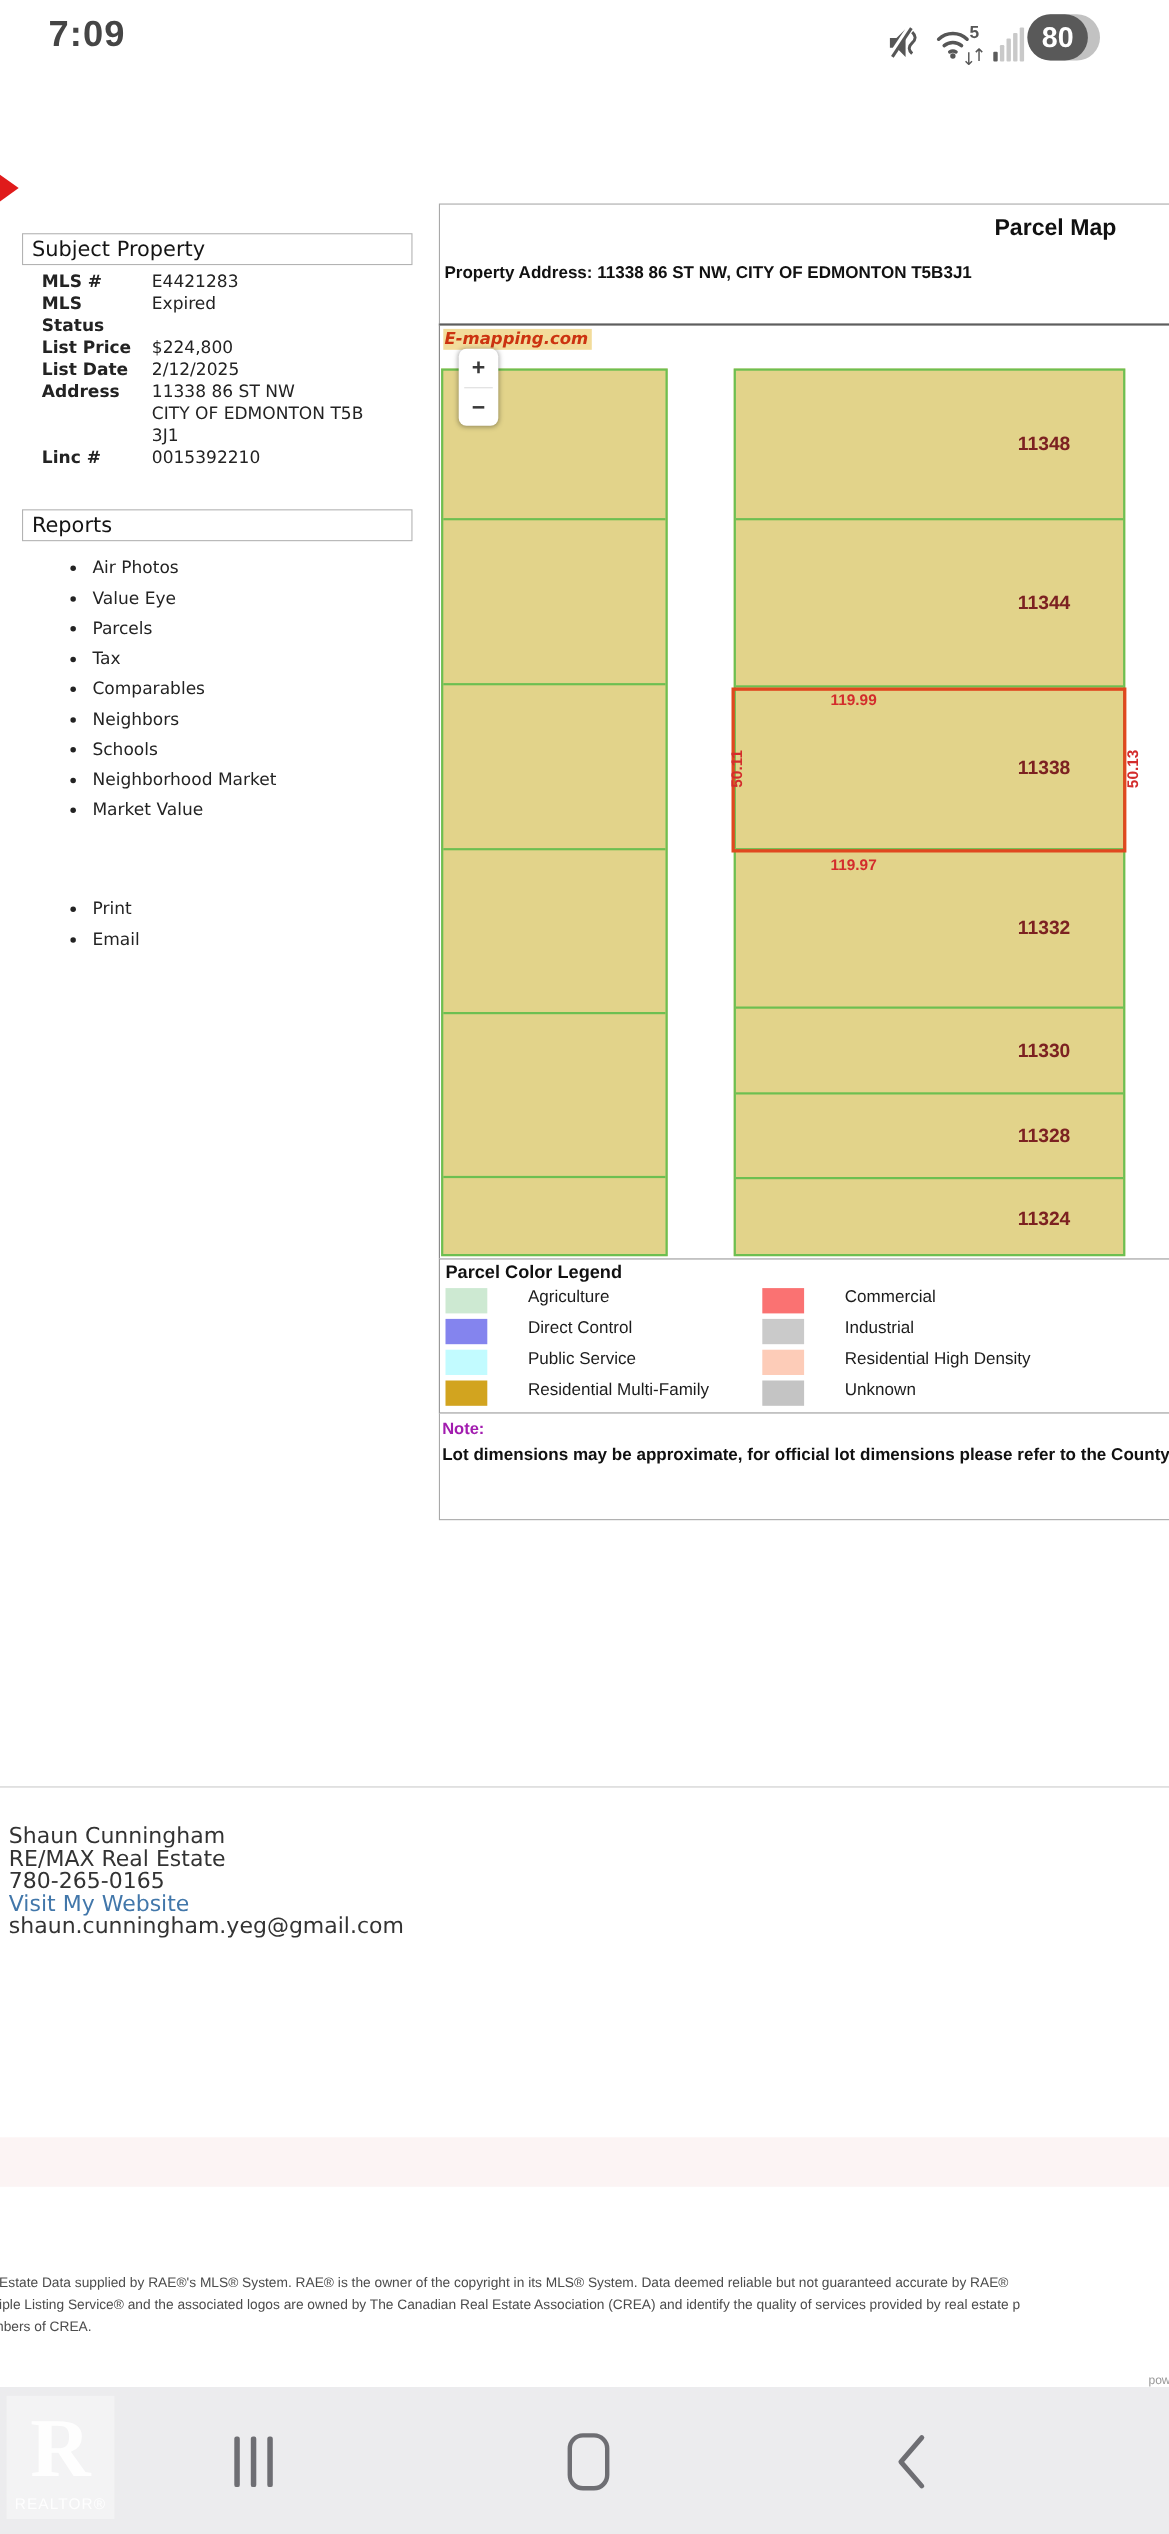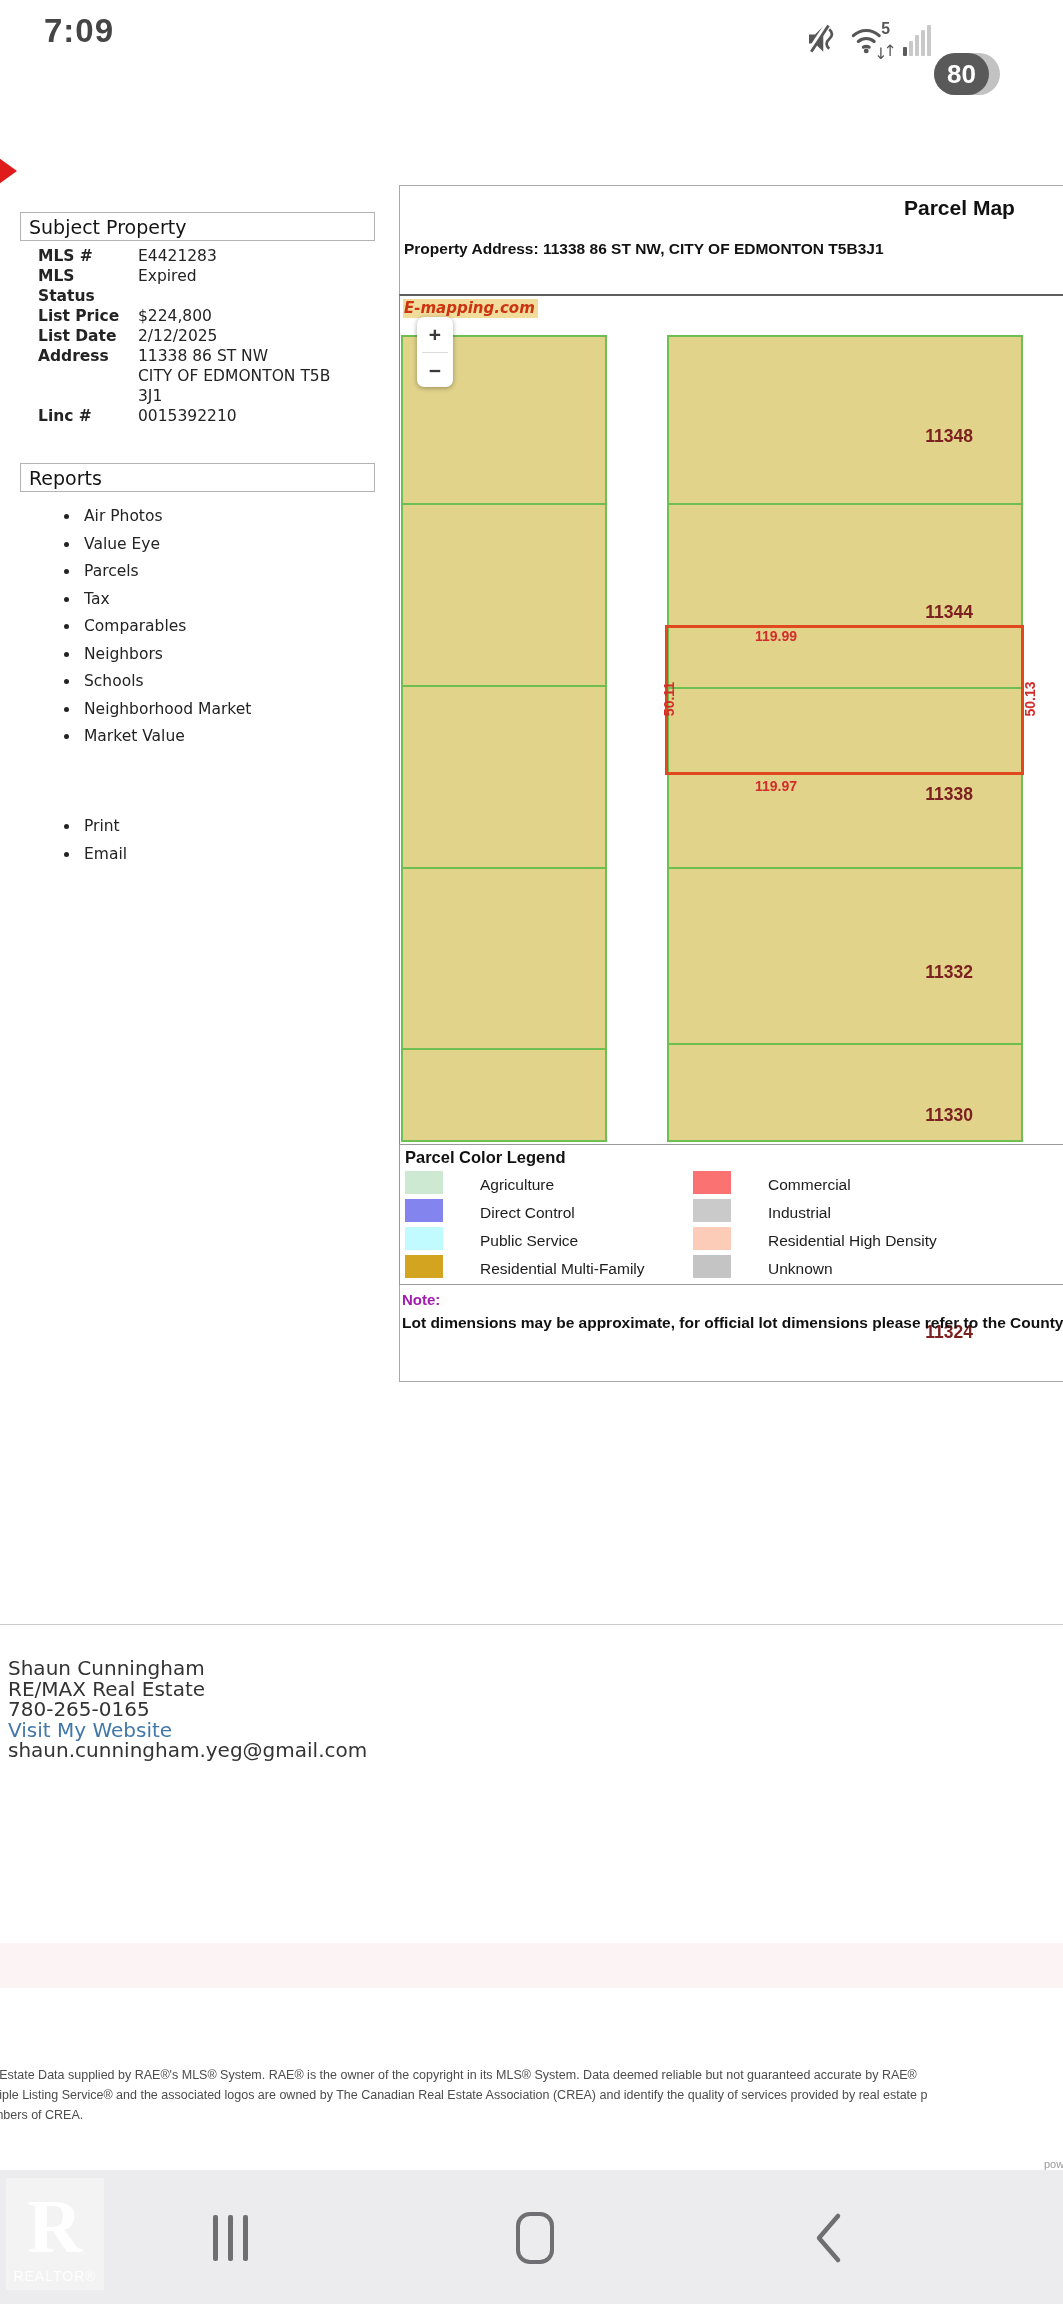--- a/index.html
+++ b/index.html
@@ -6,21 +6,21 @@
     font-family:"DejaVu Sans",sans-serif;}
   .abs{position:absolute;}
   #page{position:relative;width:1063px;height:2304px;background:#fff;}
 
   
   .time{left:44px;top:12px;font-size:33px;font-weight:600;color:#454545;
     font-family:"Liberation Sans",sans-serif;letter-spacing:1px;}
   .sig-bars{left:903px;top:26px;width:34px;height:30px;display:flex;align-items:flex-end;gap:2px;}
   .sig-bars i{display:block;width:4px;border-radius:1px;background:#c9c9c9;}
   .sig-bars i.dark{background:#5b5b5b;}
-  .battery{left:934px;top:13px;width:66px;height:42px;border-radius:21px;background:#c2c2c2;margin-top:40px;}
+  .battery{left:934px;top:13px;width:66px;height:42px;border-radius:21px;background:#c2c2c2;}
   .battery .fill{position:absolute;left:0;top:0;width:55px;height:42px;border-radius:21px;
     background:#595959;display:flex;align-items:center;justify-content:center;}
   .battery .pct{color:#fff;font-size:26px;font-weight:bold;font-family:"Liberation Sans",sans-serif;}
 
   
   .red-arrow{left:-4px;top:156px;width:0;height:0;border-top:15px solid transparent;
     border-bottom:15px solid transparent;border-left:21px solid #e01b1b;}
 
   
   .secbox{left:20px;width:345px;height:27px;border:1px solid #b3b3b3;background:#fff;
@@ -44,37 +44,37 @@
   .watermark{left:3px;top:3px;font-size:15px;font-weight:bold;font-style:italic;color:#cc3310;
     background:rgba(240,214,138,0.85);padding:0 3px 1px 1px;white-space:nowrap;}
   .zoomctl{left:17px;top:21px;width:36px;height:70px;background:#fff;border-radius:7px;
     box-shadow:0 1px 5px rgba(0,0,0,0.35);overflow:hidden;}
   .zoombtn{width:36px;height:35px;display:flex;align-items:center;justify-content:center;
     font-size:21px;font-weight:bold;color:#3a3a3a;font-family:"Liberation Sans",sans-serif;}
   .zoomdiv{width:26px;height:1px;background:#ddd;margin:0 auto;}
   .pcolL{left:1px;top:39px;width:206px;height:807px;}
   .pcolR{left:267px;top:39px;width:356px;height:807px;}
   .pcol{box-sizing:border-box;border:2px solid #6dbf51;background:#e2d38a;}
-  .prow{box-sizing:border-box;border-bottom:2px solid #6dbf51;position:relative;margin-top:32px;}
+  .prow{box-sizing:border-box;border-bottom:2px solid #6dbf51;position:relative;}
   .prow:last-child{border-bottom:none;}
   .pnum{position:absolute;right:48px;top:50%;transform:translateY(-50%);
     font-family:"Liberation Sans",sans-serif;font-weight:bold;font-size:17.5px;color:#7c2121;}
   .hilite{left:265px;top:329px;width:359px;height:150px;border:3px solid #e0481f;
     box-sizing:border-box;}
   .dim{position:absolute;font-family:"Liberation Sans",sans-serif;font-weight:bold;
     font-size:14px;color:#d32c2c;white-space:nowrap;}
   .dim.rot{transform:rotate(-90deg);transform-origin:center;}
 
   
   .legend{left:399px;top:1144px;width:681px;height:141px;background:#fff;
     border:1px solid #9a9a9a;box-sizing:border-box;}
   .leg-title{margin:3px 0 4px 5px;font-family:"Liberation Sans",sans-serif;
     font-weight:bold;font-size:16.5px;color:#111;}
   .leg-grid{display:grid;grid-template-columns:288px auto;row-gap:5px;margin-left:5px;}
-  .leg-cell{display:flex;align-items:flex-end;height:23px;}
+  .leg-cell{display:flex;align-items:flex-start;height:23px;}
   .leg-swatch{width:38px;height:23px;margin-right:37px;flex:none;}
   .leg-label{font-family:"Liberation Sans",sans-serif;font-size:15.5px;color:#1c1c1c;
     white-space:nowrap;}
   .note-label{left:402px;top:1291px;font-family:"Liberation Sans",sans-serif;font-weight:bold;
     font-size:15px;color:#a21caf;}
   .note-text{left:402px;top:1314px;font-family:"Liberation Sans",sans-serif;font-weight:bold;
     font-size:15.5px;color:#111;white-space:nowrap;}
 
   
   .hrule{left:0;top:1624px;width:1063px;height:1px;background:#ccc;}

